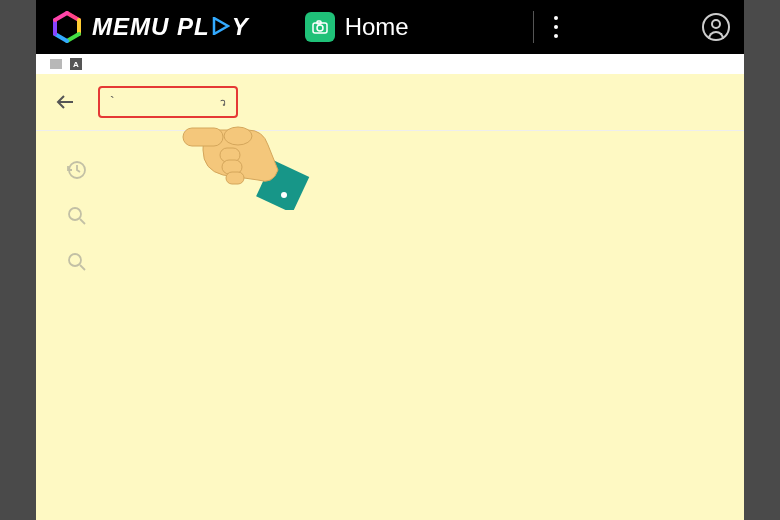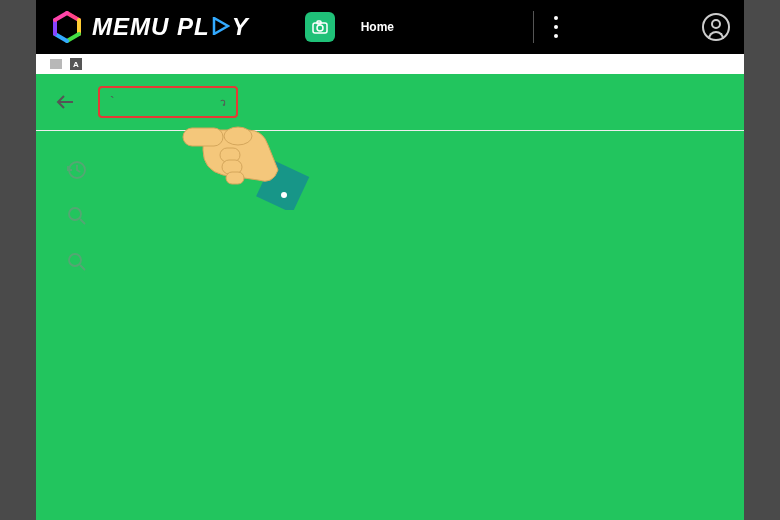--- a/index.html
+++ b/index.html
@@ -14,21 +14,21 @@
       font-family: Arial, sans-serif;
       overflow: hidden;
       position: relative;
     }
     .outer-frame {
       position: absolute;
       top: 0;
       left: 36px;
       width: 708px;
       height: 520px;
-      background: #22c55e;
+      background: #fef9c3;
     }
     .header-bar {
       width: 100%;
       height: 54px;
       background: #000;
       display: flex;
       align-items: center;
       padding: 0 14px;
       position: relative;
     }
@@ -67,23 +67,22 @@
       width: 30px;
       height: 30px;
       background: #1fc178;
       border-radius: 6px;
       display: flex;
       align-items: center;
       justify-content: center;
     }
     .home-label {
       color: #fff;
-      font-size: 12px;
-      font-weight: 700;
-      margin-left: 16px;
+      font-size: 24px;
+      font-weight: 400;
     }
     .header-right {
       margin-left: auto;
       display: flex;
       align-items: center;
       gap: 0;
     }
     .vertical-divider {
       width: 1px;
       height: 32px;

